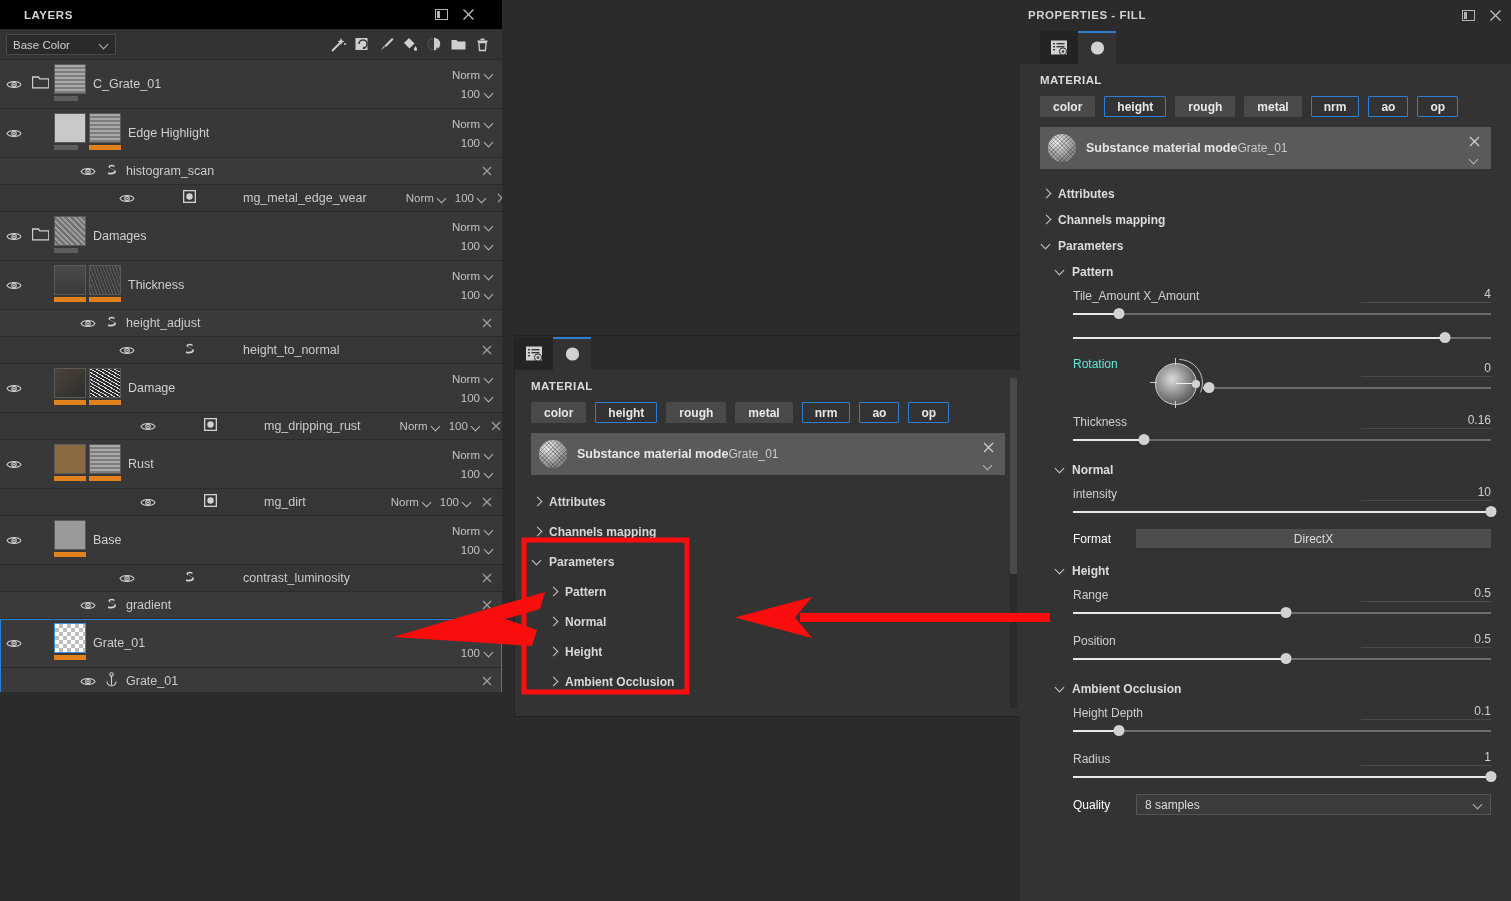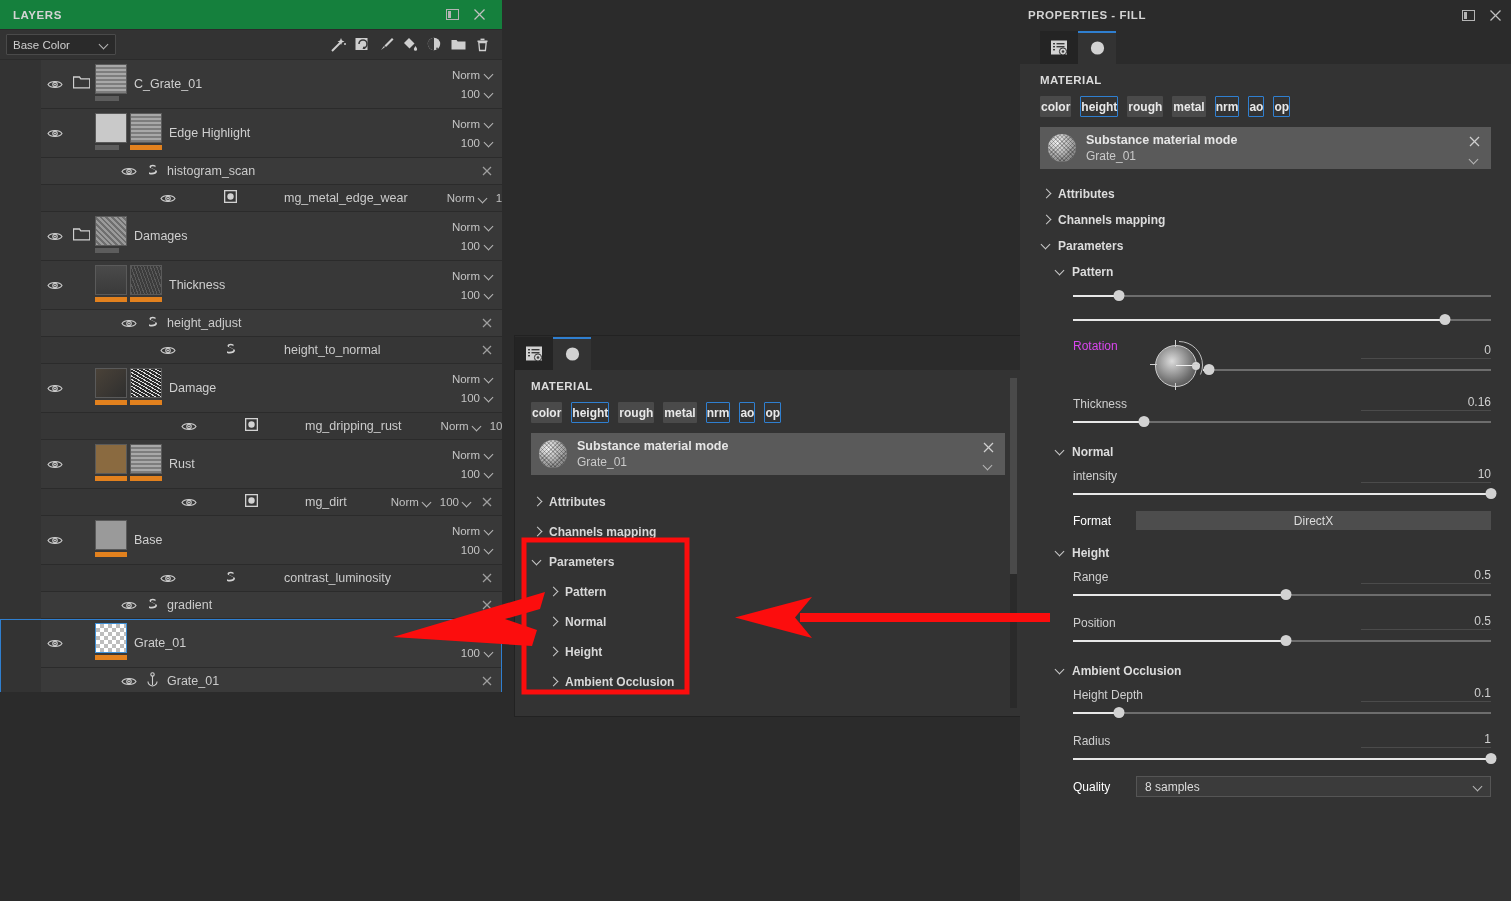--- a/index.html
+++ b/index.html
@@ -12,22 +12,22 @@
   }
   .root { position: relative; width: 1511px; height: 901px; background: #2b2b2b; }
 
   
   .layers-panel {
     position: absolute; left: 0; top: 0; width: 502px; height: 692px;
     background: #333333;
     display: flex; flex-direction: column;
   }
   .panel-titlebar {
-    height: 30px; background: #15803d;
-    display: flex; align-items: center; padding: 0 13px;
+    height: 30px; background: #000000;
+    display: flex; align-items: center; padding: 0 24px;
     border-bottom: 1px solid #2b2b2b;
   }
   .panel-title {
     font-size: 11.5px; font-weight: bold; letter-spacing: .55px;
     color: #d4d4d4;
   }
   .titlebar-spacer { flex: 1; }
   .tb-icon {
     width: 20px; height: 20px; display: flex; align-items: center; justify-content: center;
     color: #b4b4b4; cursor: pointer;
@@ -56,21 +56,20 @@
     width: 24px; height: 24px; display: flex; align-items: center; justify-content: center;
     cursor: pointer;
   }
 
   .layer-list { flex: 1; overflow: hidden; position: relative; }
 
   .layer-row {
     position: relative; display: flex; align-items: stretch;
     border-bottom: 1px solid #2b2b2b;
     background: #383838;
-    margin-left: 41px;
   }
   .layer-row.sub { background: #3a3a3a; height: 27px; align-items: center; }
   .layer-row.sub.alt2 { background: #363636; gap: 39px; }
   .layer-row.tall { height: 49px; }
   .layer-row.selected { background: #3a3a3a; }
 
   .eye-cell {
     width: 26px; display:flex; align-items:center; justify-content:center; flex:0 0 26px;
     cursor: pointer;
   }
@@ -135,42 +134,42 @@
     content:""; position:absolute; left:0; right:0; top:0; height:2px; background:#2f7fd0;
   }
   .cp-body { padding: 10px 0 0 0; position:relative; height: calc(100% - 34px); background:#333333; }
   .cp-inner { padding: 0 16px; }
 
   .section-label {
     font-size: 11.5px; font-weight: bold; letter-spacing:.4px; color:#dcdcdc; margin-bottom: 10px;
   }
   .chan-row { display:flex; gap: 9px; margin-bottom: 10px; }
   .chan {
-    height: 21px; padding: 0 0; display:flex; align-items:center; justify-content:center;
+    height: 21px; padding: 0 12px; display:flex; align-items:center; justify-content:center;
     font-size: 12px; font-weight: bold; color:#e8e8e8; background:#4a4a4a;
     border: 1px solid transparent; cursor:pointer; border-radius:1px;
   }
   .chan.outlined { background: transparent; border: 1px solid #2f7fd0; }
   .chan.outlined-dark { background: #333; border: 1px solid #2f7fd0; }
 
   .mat-row {
     height: 42px; background: #5a5a5a; display:flex; align-items:center;
     padding: 0 8px; margin-bottom: 12px; position:relative;
   }
   .mat-sphere {
     width: 28px; height: 28px; border-radius:50%; flex:0 0 28px; margin-right: 10px;
     background: radial-gradient(circle at 35% 30%, #f2f2f2, #9c9c9c 60%, #6f6f6f 100%);
     position: relative; overflow:hidden;
   }
   .mat-sphere::after{
     content:""; position:absolute; inset:0; border-radius:50%;
     background-image: repeating-linear-gradient(45deg, rgba(0,0,0,.22) 0 1px, transparent 1px 3px),
                       repeating-linear-gradient(-45deg, rgba(0,0,0,.22) 0 1px, transparent 1px 3px);
   }
-  .mat-texts { flex:1; display:flex; flex-direction:column; justify-content:space-between; }
+  .mat-texts { flex:1; display:flex; flex-direction:row; justify-content:flex-start; }
   .mat-title { font-size: 12.5px; font-weight:bold; color:#e6e6e6; line-height: 16px;}
   .mat-sub { font-size: 12px; color:#cacaca; line-height: 17px; }
   .mat-actions { display:flex; flex-direction:column; align-items:center; gap:5px; }
   .mat-actions .xbtn { color:#cfcfcf; margin:0; }
 
   .tree-row {
     display:flex; align-items:center; font-size:12px; font-weight:bold; color:#d8d8d8;
     height: 30px; cursor:pointer;
   }
   .caret {
@@ -214,21 +213,21 @@
     background:#d2d2d2; transform: translateX(-50%);
   }
   .group-head {
     display:flex; align-items:center; font-size:12px; font-weight:bold; color:#dcdcdc;
     height: 26px; cursor:pointer;
   }
   .group-head.lvl2 { padding-left: 14px; }
   .param-block { padding-left: 33px; padding-right: 0; margin-bottom: 10px; }
 
   .rot-wrap { display:flex; align-items:flex-start; padding-left: 33px; margin-top: 4px; }
-  .rot-label { width: 60px; font-size:12px; color:#d946ef; padding-top: 2px; }
+  .rot-label { width: 60px; font-size:12px; color:#5eead4; padding-top: 2px; }
   .dial {
     width: 56px; height: 56px; position:relative; margin-left: 14px; flex: 0 0 56px;
   }
   .dial .disc {
     position:absolute; left:8px; top:8px; width:42px; height:42px; border-radius:50%;
     background: radial-gradient(circle at 40% 38%, #dcdcdc, #6e6e6e 62%, #3a3a3a 100%);
     border:1px solid #cfcfcf;
   }
   .dial .needle {
     position:absolute; left:29px; top:28px; width:20px; height:1.4px; background:#efefef;
@@ -980,20 +979,24 @@
       <div class="group-head">
         <span class="caret open"></span>
         <span>Parameters</span>
       </div>
       <div>
           <div class="group-head lvl2">
             <span class="caret open"></span>
                  <span>Pattern</span>
           </div>
           <div class="param-block">
+        <div class="param-head">
+          <span class="param-label">Tile_Amount X_Amount</span>
+          <span class="param-value value-underline">4</span>
+        </div>
         <div class="slider">
           <div class="strack"></div>
               <div class="sfill" style="width:11%"></div>
           <div class="sknob" style="left:11%"></div>
         </div>
           </div>
           <div class="param-block">
         <div class="slider">
           <div class="strack"></div>
               <div class="sfill" style="width:89%"></div>

